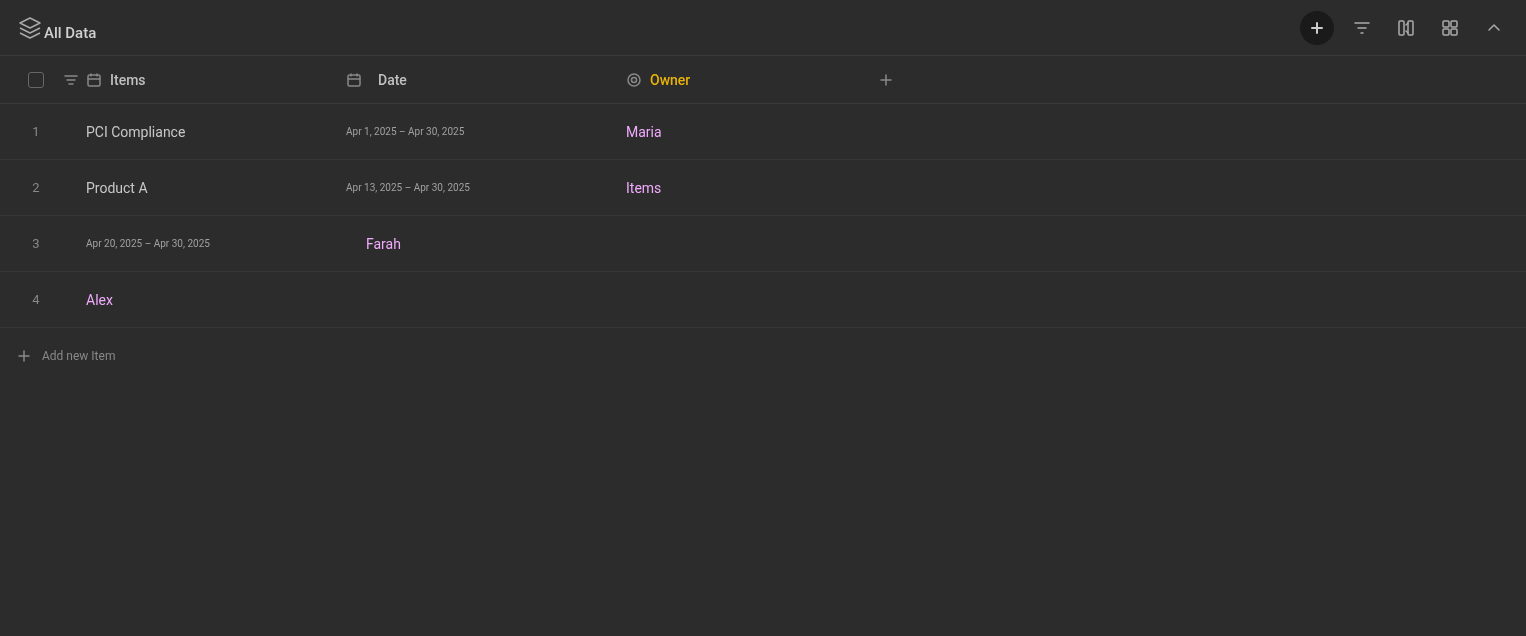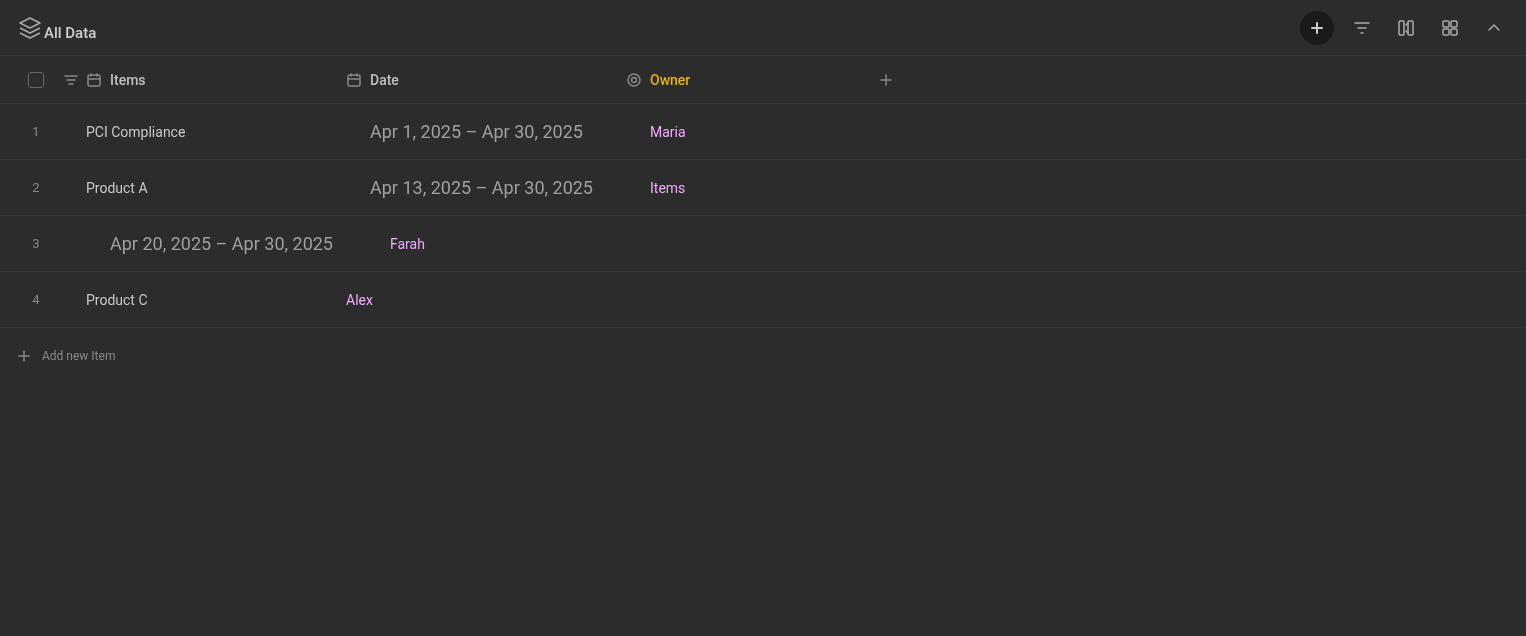--- a/index.html
+++ b/index.html
@@ -123,21 +123,21 @@
       gap: 8px;
       font-weight: 500;
       color: #c0c0c0;
     }
 
     .col-date {
       width: 280px;
       flex-shrink: 0;
       display: flex;
       align-items: center;
-      gap: 8px;
+      gap: 16px;
       font-weight: 500;
       color: #c0c0c0;
     }
 
     .col-owner {
       width: 240px;
       flex-shrink: 0;
       display: flex;
       align-items: center;
       gap: 8px;
@@ -181,22 +181,21 @@
       width: 260px;
       flex-shrink: 0;
       color: #c8c8c8;
       font-size: 14px;
     }
 
     .row-date {
       width: 280px;
       flex-shrink: 0;
       color: #a0a0a0;
-      font-size: 18px;
-      margin-left: 24px;
+      font-size: 10px;
     }
 
     .row-owner {
       width: 240px;
       flex-shrink: 0;
       color: #f0abfc;
       font-size: 14px;
     }
 
     .add-row {
@@ -327,21 +326,20 @@
     </div>
     <div class="table-row">
       <div class="row-num">3</div>
       <div class="row-sort-space"></div>
       <div class="row-date">Apr 20, 2025 – Apr 30, 2025</div>
       <div class="row-owner">Farah</div>
     </div>
     <div class="table-row">
       <div class="row-num">4</div>
       <div class="row-sort-space"></div>
-      <div class="row-item">Product C</div>
       <div class="row-owner">Alex</div>
     </div>
   </div>
 
 <div class="add-row">
   <svg width="16" height="16" viewBox="0 0 16 16" fill="none">
     <path d="M8 3v10M3 8h10" stroke="#888" stroke-width="1.5" stroke-linecap="round"></path>
   </svg>
   <span class="add-row-text">Add new Item</span>
 </div>

